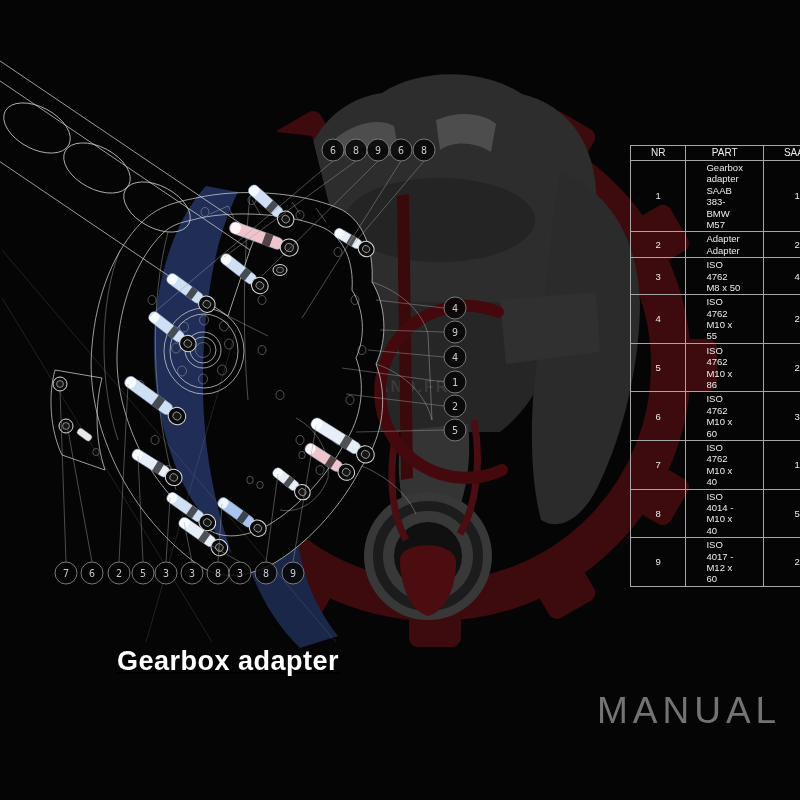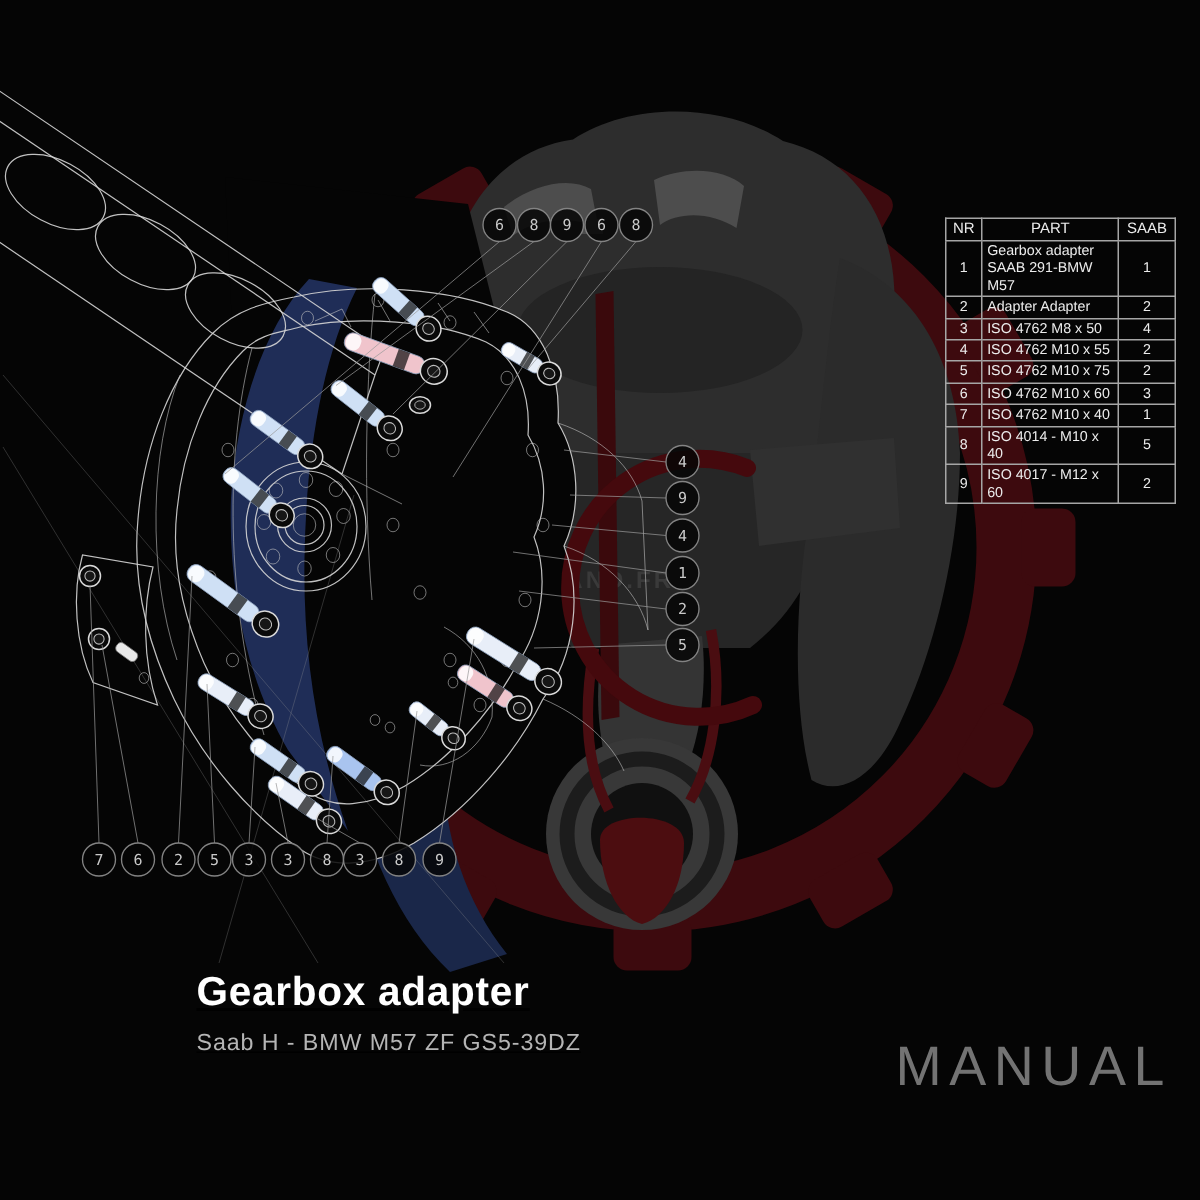--- a/index.html
+++ b/index.html
@@ -4,28 +4,28 @@
 <style>
   html,body{margin:0;padding:0;background:#050505;}
   body{width:800px;height:800px;position:relative;overflow:hidden;
        font-family:"Liberation Sans",sans-serif;}
   .stage{position:absolute;left:0;top:0;width:800px;height:800px;}
 
   
   .parts-table{position:absolute;left:630px;top:145px;width:154px;
     border-collapse:collapse;color:#ececec;font-size:9.5px;line-height:1.2;
     font-family:"Liberation Sans",sans-serif;}
-  .parts-table th,.parts-table td{border:1px solid #a6a6a6;padding:1px 3px;font-weight:400;}
+  .parts-table th,.parts-table td{border:1px solid #a6a6a6;padding:1px 20px;font-weight:400;}
   .parts-table th{text-align:center;font-size:10px;}
   .col-nr{width:18px;text-align:center;}
   .col-piece{width:32px;text-align:center;}
   .col-part{width:100px;text-align:left;}
 
   
-  .title-block{position:absolute;left:131px;top:646px;text-decoration:underline;}
+  .title-block{position:absolute;left:117px;top:646px;text-decoration:underline;}
   .main-title{margin:0;font-size:27px;font-weight:700;color:#ffffff;letter-spacing:.5px;}
   .sub-title{margin:10px 0 0 0;font-size:15.5px;color:#b5b5b5;letter-spacing:.6px;}
   .manual-label{position:absolute;left:597px;top:647px;font-size:37px;
     color:#737373;letter-spacing:5px;font-weight:400;margin-top:43px;}
 
   .shaft{fill:currentColor;stroke:#8fa3bf;stroke-width:.5;}
   .wire{fill:none;stroke:#d6d6d6;stroke-width:.8;opacity:.9;}
   .wire2{fill:none;stroke:#c4c4c4;stroke-width:.6;opacity:.65;}
   .leader{stroke:#9a9a9a;stroke-width:.6;opacity:.8;}
   .callout-circle{fill:#060606;fill-opacity:.85;stroke:#838383;stroke-width:.9;}
@@ -345,41 +345,41 @@
   <thead>
     <tr>
       <th class="col-nr">NR</th>
       <th class="col-part">PART</th>
       <th class="col-piece">SAAB</th>
     </tr>
   </thead>
   <tbody>
     <tr>
       <td class="col-nr">1</td>
-      <td class="col-part">Gearbox adapter SAAB 291-BMW M57</td>
+      <td class="col-part">Gearbox adapter SAAB 383-BMW M57</td>
       <td class="col-piece">1</td>
     </tr>
     <tr>
       <td class="col-nr">2</td>
       <td class="col-part">Adapter Adapter</td>
       <td class="col-piece">2</td>
     </tr>
     <tr>
       <td class="col-nr">3</td>
       <td class="col-part">ISO 4762 M8 x 50</td>
       <td class="col-piece">4</td>
     </tr>
     <tr>
       <td class="col-nr">4</td>
       <td class="col-part">ISO 4762 M10 x 55</td>
       <td class="col-piece">2</td>
     </tr>
     <tr>
       <td class="col-nr">5</td>
-      <td class="col-part">ISO 4762 M10 x 75</td>
+      <td class="col-part">ISO 4762 M10 x 86</td>
       <td class="col-piece">2</td>
     </tr>
     <tr>
       <td class="col-nr">6</td>
       <td class="col-part">ISO 4762 M10 x 60</td>
       <td class="col-piece">3</td>
     </tr>
     <tr>
       <td class="col-nr">7</td>
       <td class="col-part">ISO 4762 M10 x 40</td>
@@ -393,15 +393,14 @@
     <tr>
       <td class="col-nr">9</td>
       <td class="col-part">ISO 4017 - M12 x 60</td>
       <td class="col-piece">2</td>
     </tr>
   </tbody>
 </table>
 
 <div class="title-block">
   <h1 class="main-title">Gearbox adapter</h1>
-  <p class="sub-title">Saab H - BMW M57 ZF GS5-39DZ</p>
 </div>
 <div class="manual-label">MANUAL</div>
 
 </body></html>

